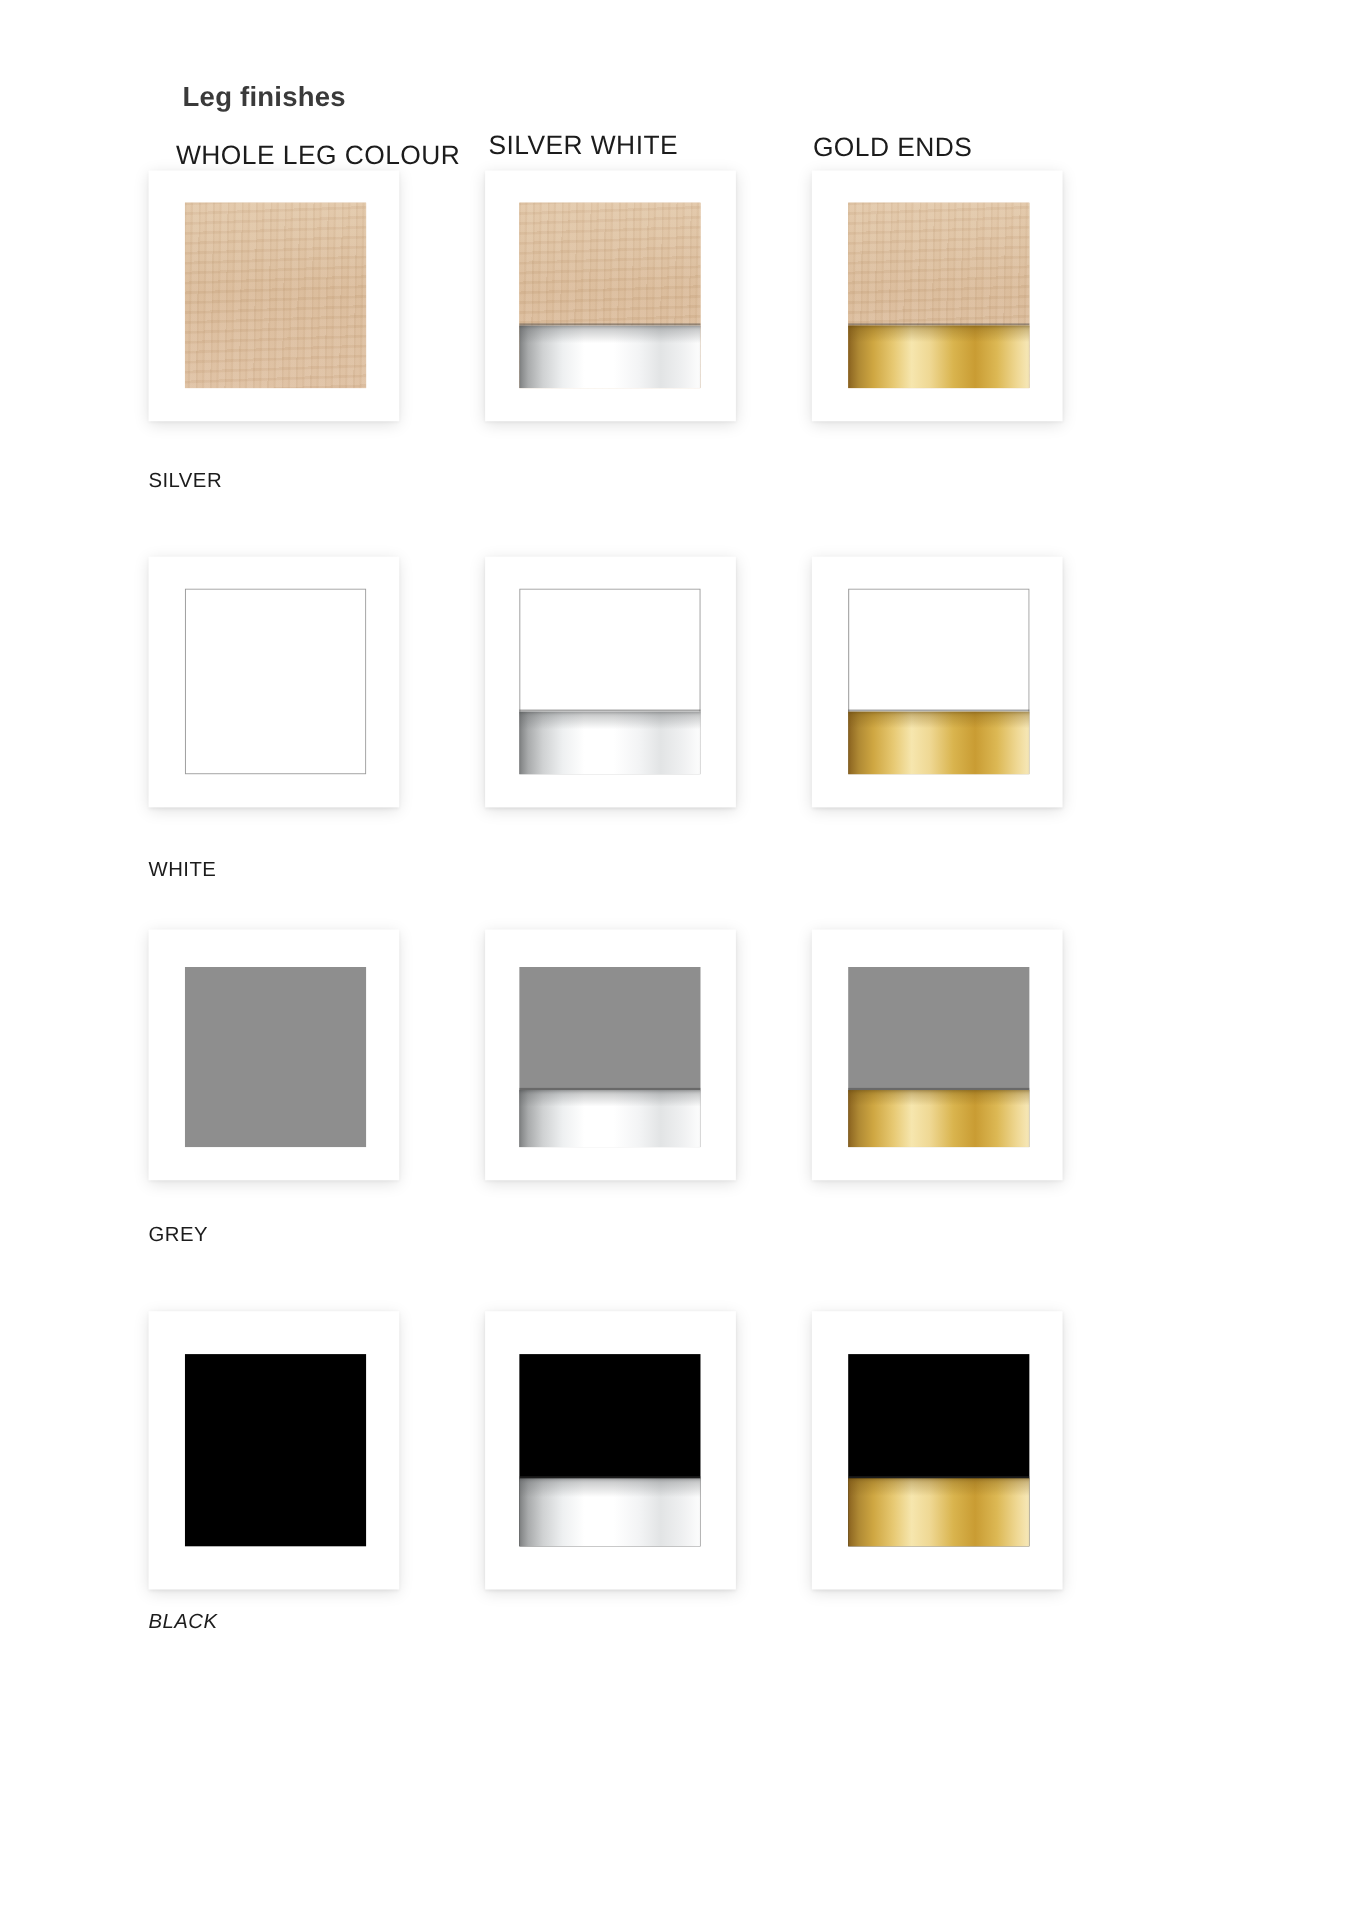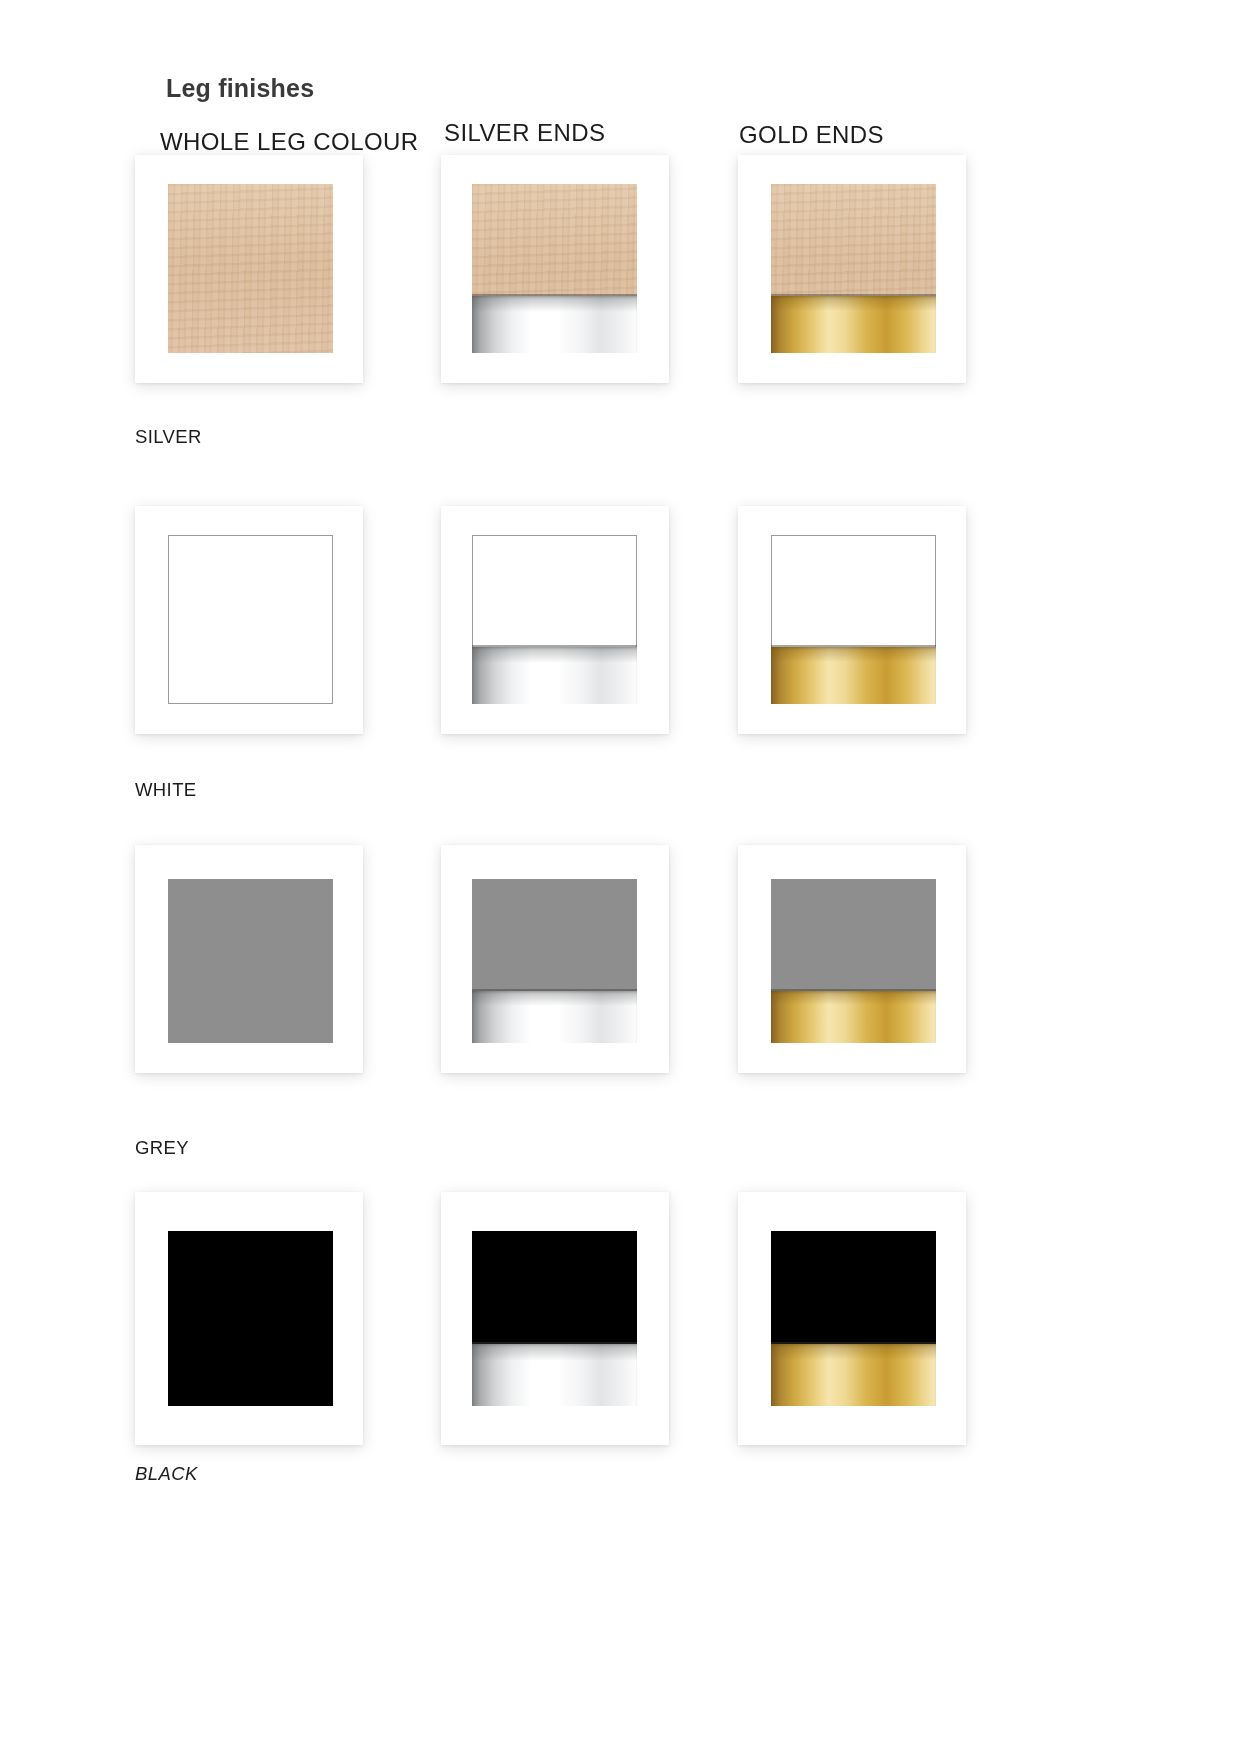--- a/index.html
+++ b/index.html
@@ -47,21 +47,21 @@
   .row-label {
     position: absolute;
     left: 135px;
     font-size: 18.5px;
     color: #1c1c1c;
     letter-spacing: 0.4px;
     white-space: nowrap;
   }
   .row-label.r0 { top: 426px; }
   .row-label.r1 { top: 779px; }
-  .row-label.r2 { top: 1137px; }
+  .row-label.r2 { top: 1111px; }
   .row-label.r3 { top: 1463px; font-style: italic; }
 
   
   .card {
     position: absolute;
     background: #ffffff;
     box-shadow: 0 3px 14px rgba(0,0,0,0.13), 0 1px 3px rgba(0,0,0,0.07);
   }
 
   
@@ -183,21 +183,21 @@
   }
 </style>
 </head>
 <body>
 
 <div id="page">
 
   <div class="page-title">Leg finishes</div>
 
   <div class="col-header c0">WHOLE LEG COLOUR</div>
-  <div class="col-header c1">SILVER ENDS</div>
+  <div class="col-header c1">SILVER WHITE</div>
   <div class="col-header c2">GOLD ENDS</div>
 
   <div class="card" style="left:135px; top:155px; width:228px; height:228px;">
     <div class="swatch" style="left:33px; top:29px; width:165px; height:169px;">
       <div class="fill fill-natural"></div>
     </div>
   </div>
 
   <div class="card" style="left:441px; top:155px; width:228px; height:228px;">
     <div class="swatch" style="left:31px; top:29px; width:165px; height:169px;">

